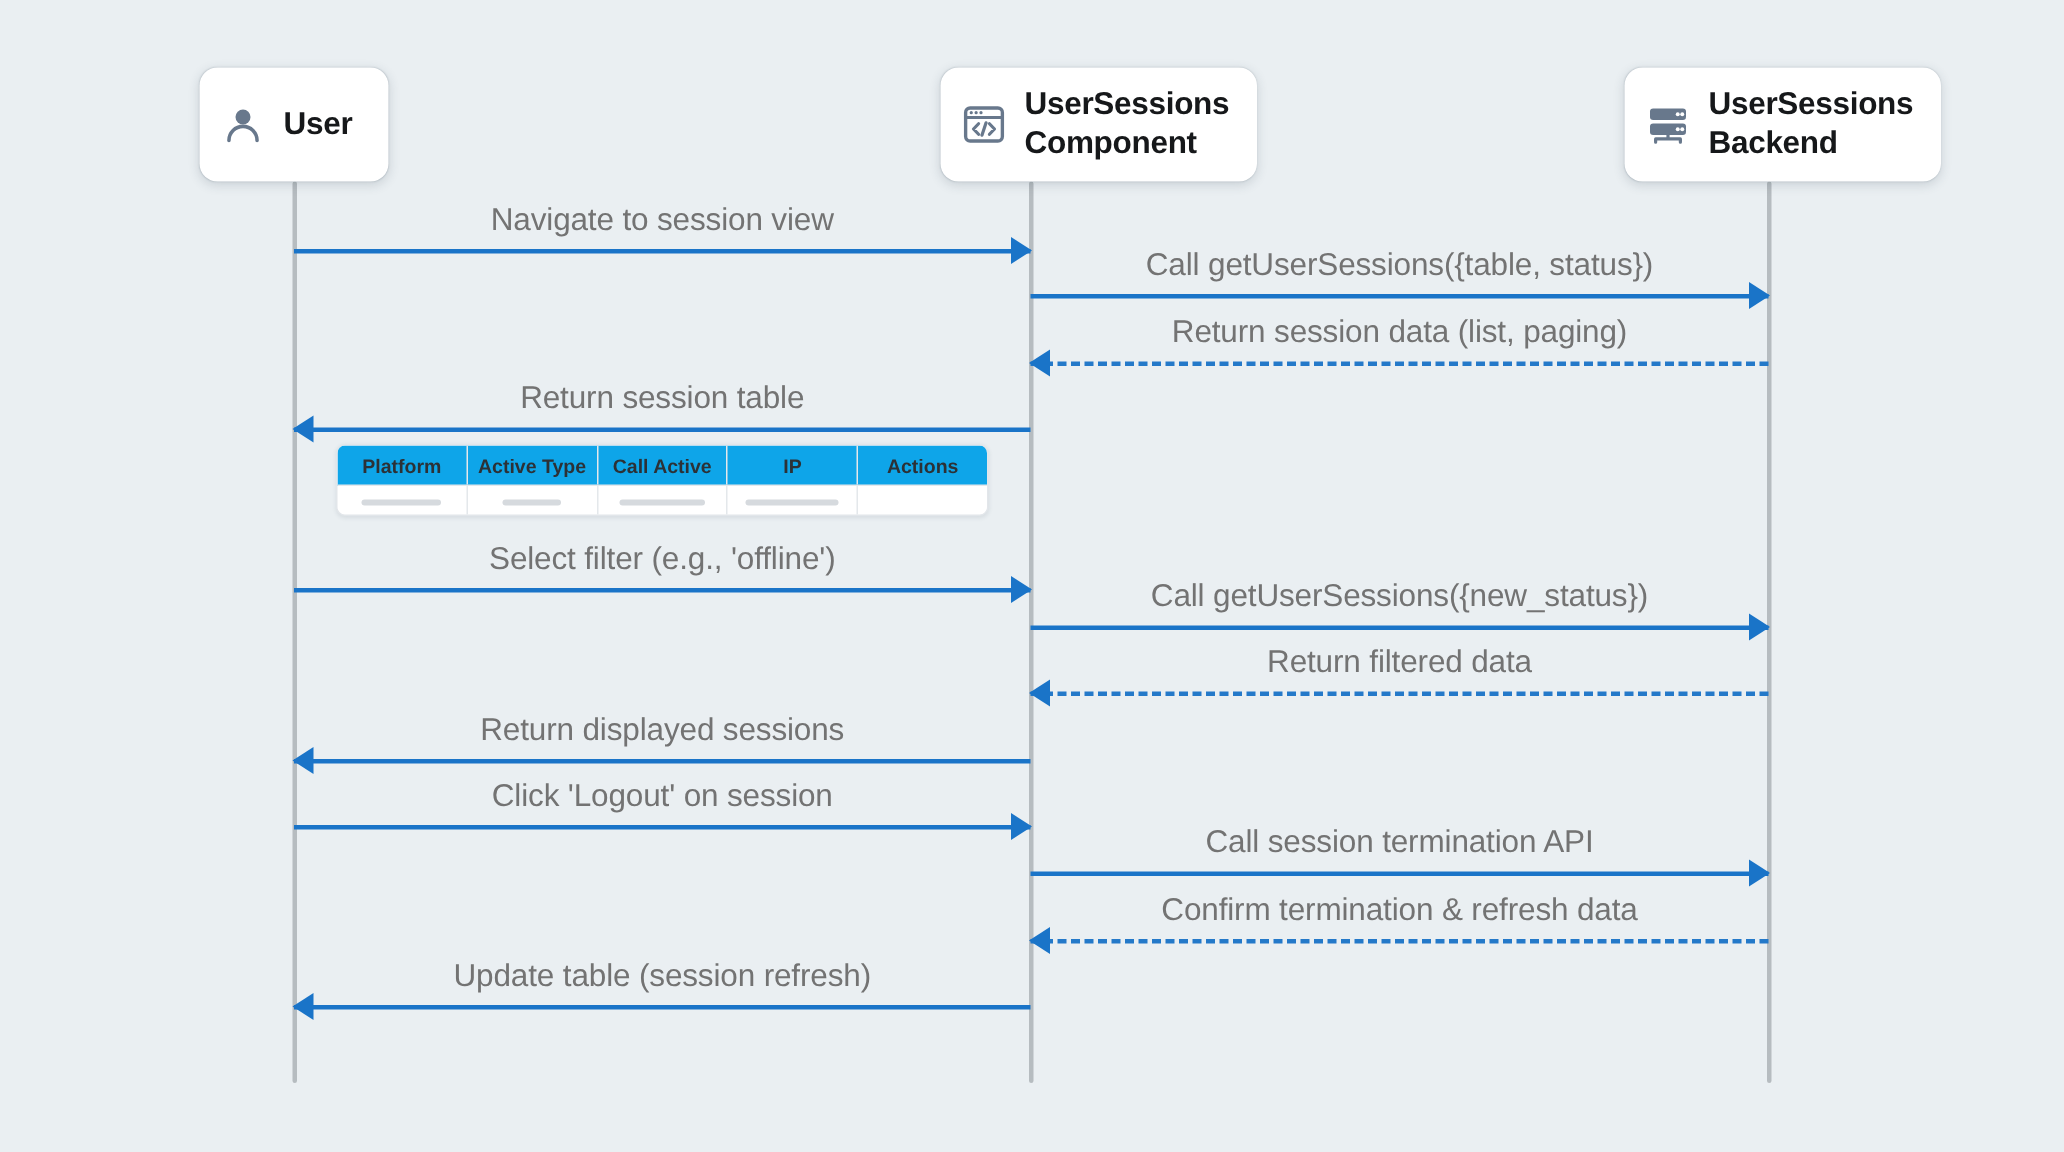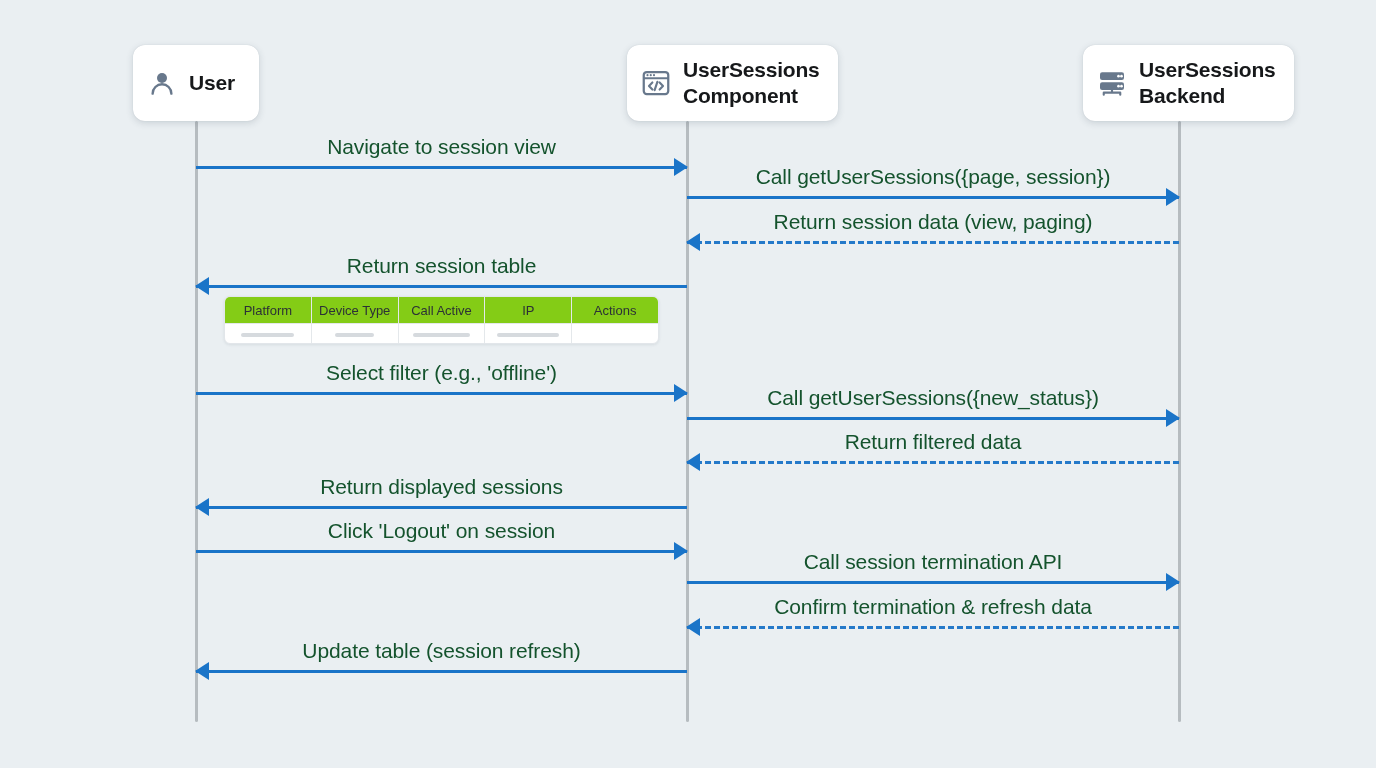--- a/index.html
+++ b/index.html
@@ -87,21 +87,21 @@
     left: -1px;
     border-right: 14px solid #1a74c8;
   }
   .msg .caption {
     position: absolute;
     bottom: 7px;
     left: 0;
     width: 100%;
     text-align: center;
     font-size: 21px;
-    color: #14532d;
+    color: #737373;
     white-space: nowrap;
     letter-spacing: -0.1px;
   }
 
   
   .sk-table {
     position: absolute;
     background: #ffffff;
     border: 1px solid #e2e6ea;
     border-radius: 6px;
@@ -109,22 +109,23 @@
     overflow: hidden;
     display: flex;
     flex-direction: column;
     box-sizing: border-box;
   }
   .sk-row {
     display: flex;
     flex: 1 1 auto;
   }
   .sk-row.head-row {
-    background: #84cc16;
+    background: #0ea5e9;
     border-bottom: 1px solid #e4e8eb;
+    font-weight: bold;
   }
   .sk-cell {
     flex: 1 1 0;
     border-right: 1px solid #e4e8eb;
     display: flex;
     align-items: center;
     justify-content: center;
     box-sizing: border-box;
     padding: 0 4px;
   }
@@ -183,26 +184,26 @@
 Backend</div>
     </div>
     <div class="msg to-right" style="left: 196px; top: 166px; width: 491px;">
       <div class="line"></div>
       <div class="head"></div>
       <div class="caption">Navigate to session view</div>
     </div>
     <div class="msg to-right" style="left: 687px; top: 196px; width: 492px;">
       <div class="line"></div>
       <div class="head"></div>
-      <div class="caption">Call getUserSessions({page, session})</div>
+      <div class="caption">Call getUserSessions({table, status})</div>
     </div>
     <div class="msg dashed to-left" style="left: 687px; top: 241px; width: 492px;">
       <div class="line"></div>
       <div class="head"></div>
-      <div class="caption">Return session data (view, paging)</div>
+      <div class="caption">Return session data (list, paging)</div>
     </div>
     <div class="msg to-left" style="left: 196px; top: 285px; width: 491px;">
       <div class="line"></div>
       <div class="head"></div>
       <div class="caption">Return session table</div>
     </div>
     <div class="msg to-right" style="left: 196px; top: 392px; width: 491px;">
       <div class="line"></div>
       <div class="head"></div>
       <div class="caption">Select filter (e.g., 'offline')</div>
@@ -238,21 +239,21 @@
       <div class="caption">Confirm termination &amp; refresh data</div>
     </div>
     <div class="msg to-left" style="left: 196px; top: 670px; width: 491px;">
       <div class="line"></div>
       <div class="head"></div>
       <div class="caption">Update table (session refresh)</div>
     </div>
     <div class="sk-table" style="left: 224px; top: 296px; width: 435px; height: 48px;">
       <div class="sk-row head-row">
         <div class="sk-cell">Platform</div>
-        <div class="sk-cell">Device Type</div>
+        <div class="sk-cell">Active Type</div>
         <div class="sk-cell">Call Active</div>
         <div class="sk-cell">IP</div>
         <div class="sk-cell">Actions</div>
       </div>
       <div class="sk-row body-row">
         <div class="sk-cell">
           <div class="sk-bar" style="width: 68%;"></div>
         </div>
         <div class="sk-cell">
           <div class="sk-bar" style="width: 50%;"></div>

